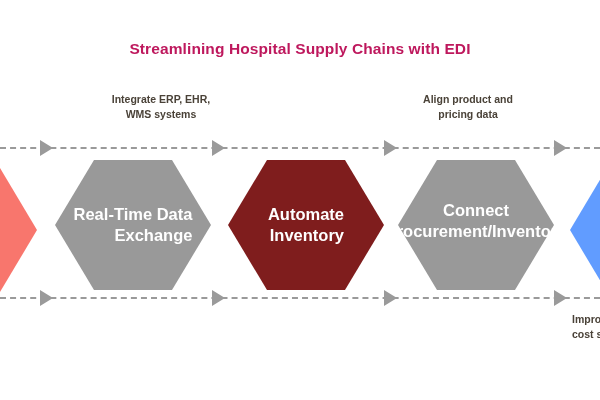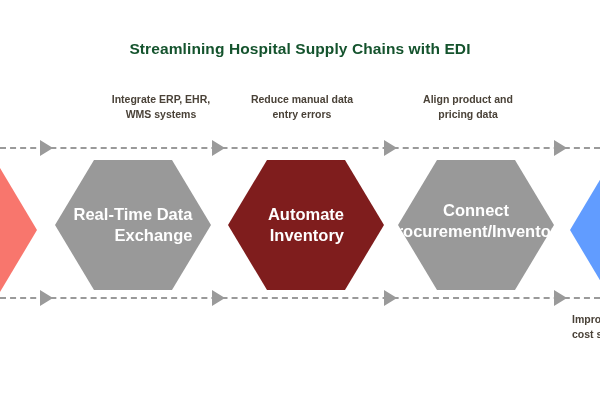--- a/index.html
+++ b/index.html
@@ -18,21 +18,21 @@
 
   
   #chart-title {
     position: absolute;
     left: 0;
     top: 40px;
     width: 600px;
     text-align: center;
     font-size: 15.5px;
     font-weight: bold;
-    color: #14532d;
+    color: #be185d;
     letter-spacing: 0.1px;
   }
 
   
   .flow-line {
     position: absolute;
     left: 0;
     width: 600px;
     height: 0;
     border-top: 2px dashed #9a9a9a;
@@ -172,24 +172,20 @@
   <div class="flow-line" id="flow-line-bottom"></div>
   <div class="flow-arrow bottom" style="left:40px;"></div>
   <div class="flow-arrow bottom" style="left:212px;"></div>
   <div class="flow-arrow bottom" style="left:384px;"></div>
   <div class="flow-arrow bottom" style="left:554px;"></div>
 
   <div class="caption-top" id="caption-integrate">
     <div>Integrate ERP, EHR,</div>
     <div>WMS systems</div>
   </div>
-  <div class="caption-top" id="caption-reduce">
-    <div>Reduce manual data</div>
-    <div>entry errors</div>
-  </div>
   <div class="caption-top" id="caption-align">
     <div>Align product and</div>
     <div>pricing data</div>
   </div>
 
   <div class="caption-bottom" id="caption-lower-left">
     <div>Standardized</div>
     <div>transactions</div>
   </div>
   <div class="caption-bottom" id="caption-lower-right">

